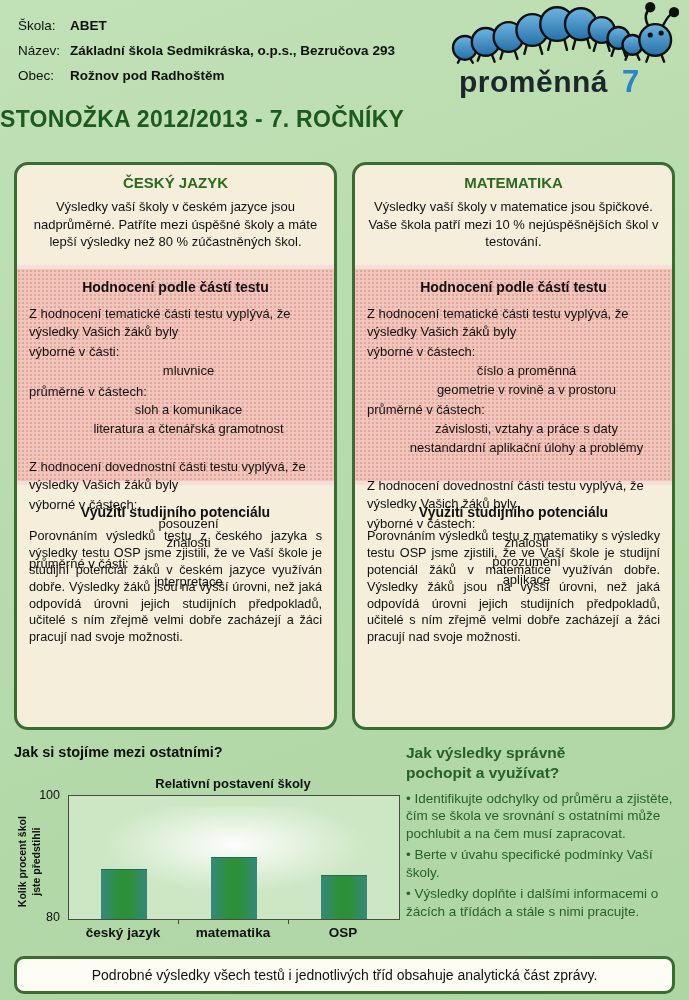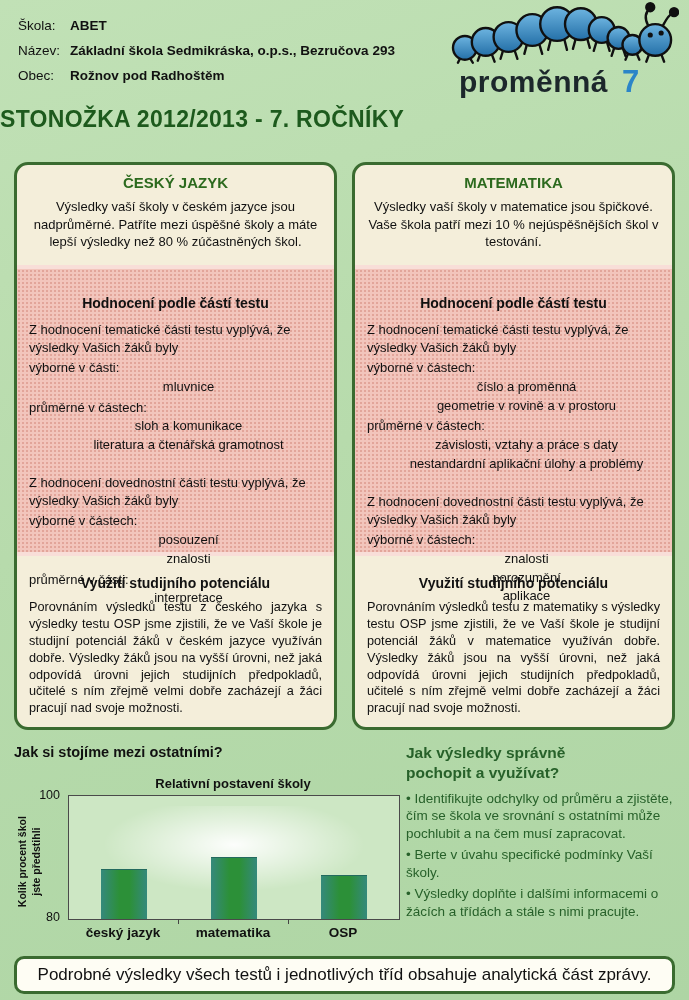--- a/index.html
+++ b/index.html
@@ -20,21 +20,21 @@
   .page-title{position:absolute;top:106px;left:0;width:100%;text-align:left;
               font-size:23px;font-weight:bold;color:#1d5a1d;letter-spacing:.3px;}
   
   .card{position:absolute;top:162px;width:323px;height:568px;background:#f4eeda;
         border:3px solid #3a6b30;border-radius:14px;overflow:hidden;box-sizing:border-box;}
   .card.left{left:14px;}
   .card.right{left:352px;}
   .card-intro{height:100px;padding:7px 12px 0;box-sizing:border-box;text-align:center;}
   .subject{font-size:15px;font-weight:bold;color:#2c6a1e;margin:2px 0 7px;}
   .intro-text{font-size:13px;line-height:1.35;}
-  .parts{height:291px;box-sizing:border-box;padding:23px 12px;
+  .parts{height:220px;box-sizing:border-box;padding:7px 12px;
          background-color:#f2c5bc;
          background-image:radial-gradient(#e2a59a 1px,rgba(0,0,0,0) 1px);
          background-size:4px 4px;
          border-top:4px solid #f8ded8;border-bottom:4px solid #f8ded8;}
   .parts-heading{text-align:center;font-weight:bold;font-size:14px;margin:3px 0 10px;}
   .part-intro{font-size:13px;line-height:1.38;}
   .grp-label{font-size:13px;line-height:1.45;margin-top:2px;}
   .grp-item{font-size:13px;line-height:1.45;padding-left:26px;text-align:center;}
   .skills-gap{margin-top:19px;}
   .potential{padding:12px 12px;box-sizing:border-box;}
@@ -60,21 +60,21 @@
   .cat-label{position:absolute;top:925px;transform:translateX(-50%);
              font-weight:bold;font-size:13.5px;white-space:nowrap;}
   .axis-tick{position:absolute;top:919px;width:1px;height:5px;background:#444;}
   
   .advice{position:absolute;left:406px;top:743px;width:272px;color:#27612a;}
   .advice-heading{font-size:15.5px;font-weight:bold;line-height:1.28;margin-bottom:7px;}
   .advice .bullet{font-size:13.5px;line-height:1.32;margin-bottom:3px;}
   
   .footer{position:absolute;left:14px;top:956px;width:661px;height:38px;box-sizing:border-box;
           background:#fefdf4;border:3px solid #3a6b30;border-radius:10px;
-          display:flex;align-items:center;justify-content:center;font-size:17px;}
+          display:flex;align-items:center;justify-content:center;font-size:14px;}
 </style>
 </head>
 <body>
 
 <div class="page">
 
   <div class="header-fields">
     <div class="hrow">
       <span class="hlabel">Škola:</span>
       <span class="hvalue">ABET</span>

